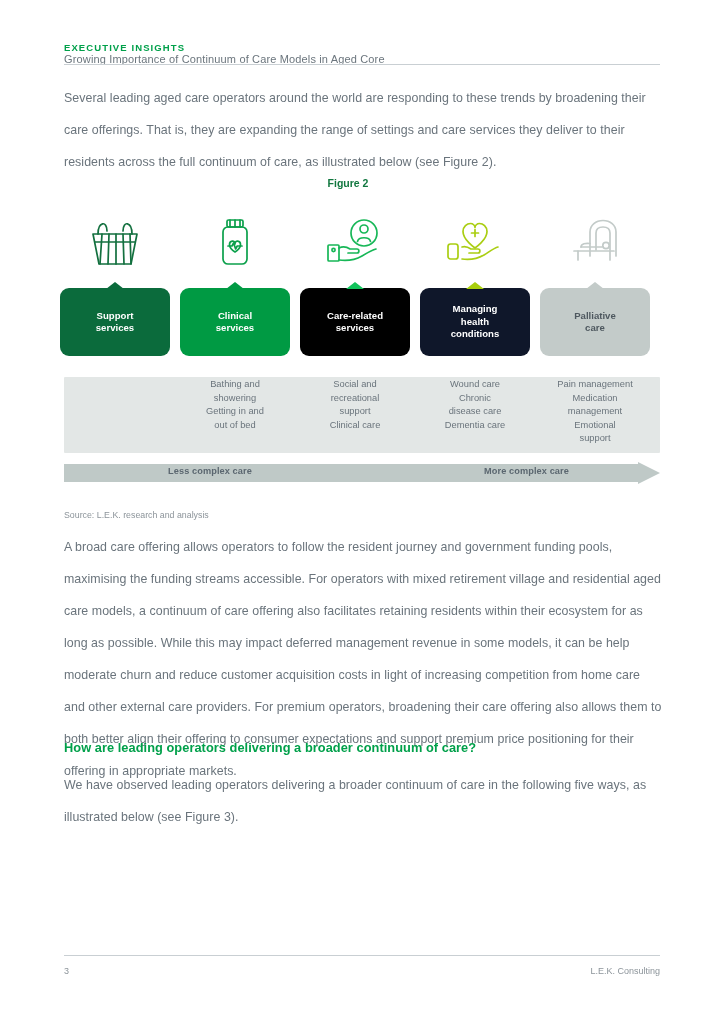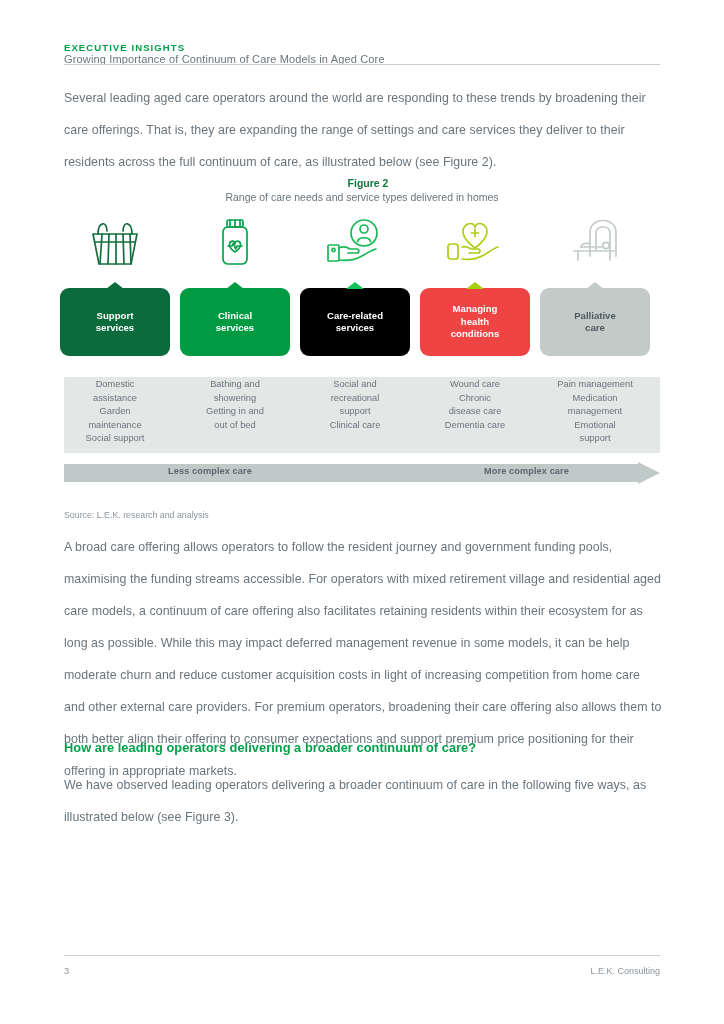--- a/index.html
+++ b/index.html
@@ -73,21 +73,21 @@
     width: 598px;
     font-size: 12.8px;
     font-weight: bold;
     color: #00a04a;
     letter-spacing: 0.05px;
   }
 
   
   .fig-title {
     position: absolute;
-    left: 70px;
+    left: 50px;
     top: 177px;
     width: 596px;
     text-align: center;
     font-size: 10.5px;
     font-weight: bold;
     color: #11773f;
   }
   .fig-subtitle {
     position: absolute;
     left: 64px;
@@ -242,21 +242,20 @@
 
   <div class="header">
     <div class="header-left">EXECUTIVE INSIGHTS</div>
     <div class="header-right">Growing Importance of Continuum of Care Models in Aged Core</div>
   </div>
   <div class="header-rule"></div>
 
   <div class="para" id="para-intro">Several leading aged care operators around the world are responding to these trends by broadening their care offerings. That is, they are expanding the range of settings and care services they deliver to their residents across the full continuum of care, as illustrated below (see Figure 2).</div>
 
   <div class="fig-title">Figure 2</div>
-  <div class="fig-subtitle">Range of care needs and service types delivered in homes</div>
 
   <div class="desc-band"></div>
 
   <div class="fig-cols">
 
     <div class="col col-0">
       <div class="icon-wrap">
         <svg width="58" height="54" viewBox="0 0 58 54" fill="none" stroke="#13703f" stroke-width="1.7" stroke-linecap="round" stroke-linejoin="round">
           <path d="M12 18 C12 6, 21 4, 21 15"></path>
           <path d="M46 18 C46 6, 37 4, 37 15"></path>
@@ -264,27 +263,20 @@
           <path d="M9 26 H49"></path>
           <path d="M16 18 L14 48 M23 18 L22 48 M30 18 L30 48 M37 18 L38 48 M44 18 L45 48"></path>
         </svg>
       </div>
       <div class="card" style="background: rgb(11, 107, 60); color: rgb(255, 255, 255);">
         <span class="notch" style="color: rgb(11, 107, 60);"></span>
         <span class="card-label">
           <span>Support</span><br>
           <span>services</span>
         </span>
-      </div>
-      <div class="desc">
-        <span>Domestic</span><br>
-        <span>assistance</span><br>
-        <span>Garden</span><br>
-        <span>maintenance</span><br>
-        <span>Social support</span>
       </div>
     </div>
 
     <div class="col col-1">
       <div class="icon-wrap">
         <svg width="58" height="54" viewBox="0 0 58 54" fill="none" stroke="#0ba04b" stroke-width="1.7" stroke-linecap="round" stroke-linejoin="round">
           <rect x="21" y="4" width="16" height="7" rx="1.5"></rect>
           <path d="M24 4 V11 M29 4 V11 M34 4 V11"></path>
           <rect x="17" y="11" width="24" height="37" rx="5"></rect>
           <path d="M23.5 28.5 C23.5 24.5, 29 23.5, 29 28 C29 23.5, 34.5 24.5, 34.5 28.5 C34.5 32.5, 29 36, 29 36 C29 36, 23.5 32.5, 23.5 28.5 Z"></path>
@@ -336,21 +328,21 @@
     <div class="col col-3">
       <div class="icon-wrap">
         <svg width="62" height="54" viewBox="0 0 62 54" fill="none" stroke="#aace12" stroke-width="1.7" stroke-linecap="round" stroke-linejoin="round">
           <path d="M31 32 C31 32, 19 24, 19 15.5 C19 10.5, 23 7.5, 26.5 7.5 C29 7.5, 31 9.5, 31 11.5 C31 9.5, 33 7.5, 35.5 7.5 C39 7.5, 43 10.5, 43 15.5 C43 24, 31 32, 31 32 Z"></path>
           <path d="M31 13.5 V20.5 M27.5 17 H34.5"></path>
           <rect x="4" y="28" width="10" height="15" rx="2.5"></rect>
           <path d="M18 31 C21 30, 24 31, 27 33 L34 33 C36.5 33, 36.5 37, 34 37 L25 37"></path>
           <path d="M18 43 C25 44, 33 43, 40 39 C45 36, 50 32, 54 31"></path>
         </svg>
       </div>
-      <div class="card" style="background: #ef4444; color: rgb(255, 255, 255);">
+      <div class="card" style="background: #0f172a; color: rgb(255, 255, 255);">
         <span class="notch" style="color: rgb(168, 206, 12);"></span>
         <span class="card-label">
           <span>Managing</span><br>
           <span>health</span><br>
           <span>conditions</span>
         </span>
       </div>
       <div class="desc">
         <span>Wound care</span><br>
         <span>Chronic</span><br>

